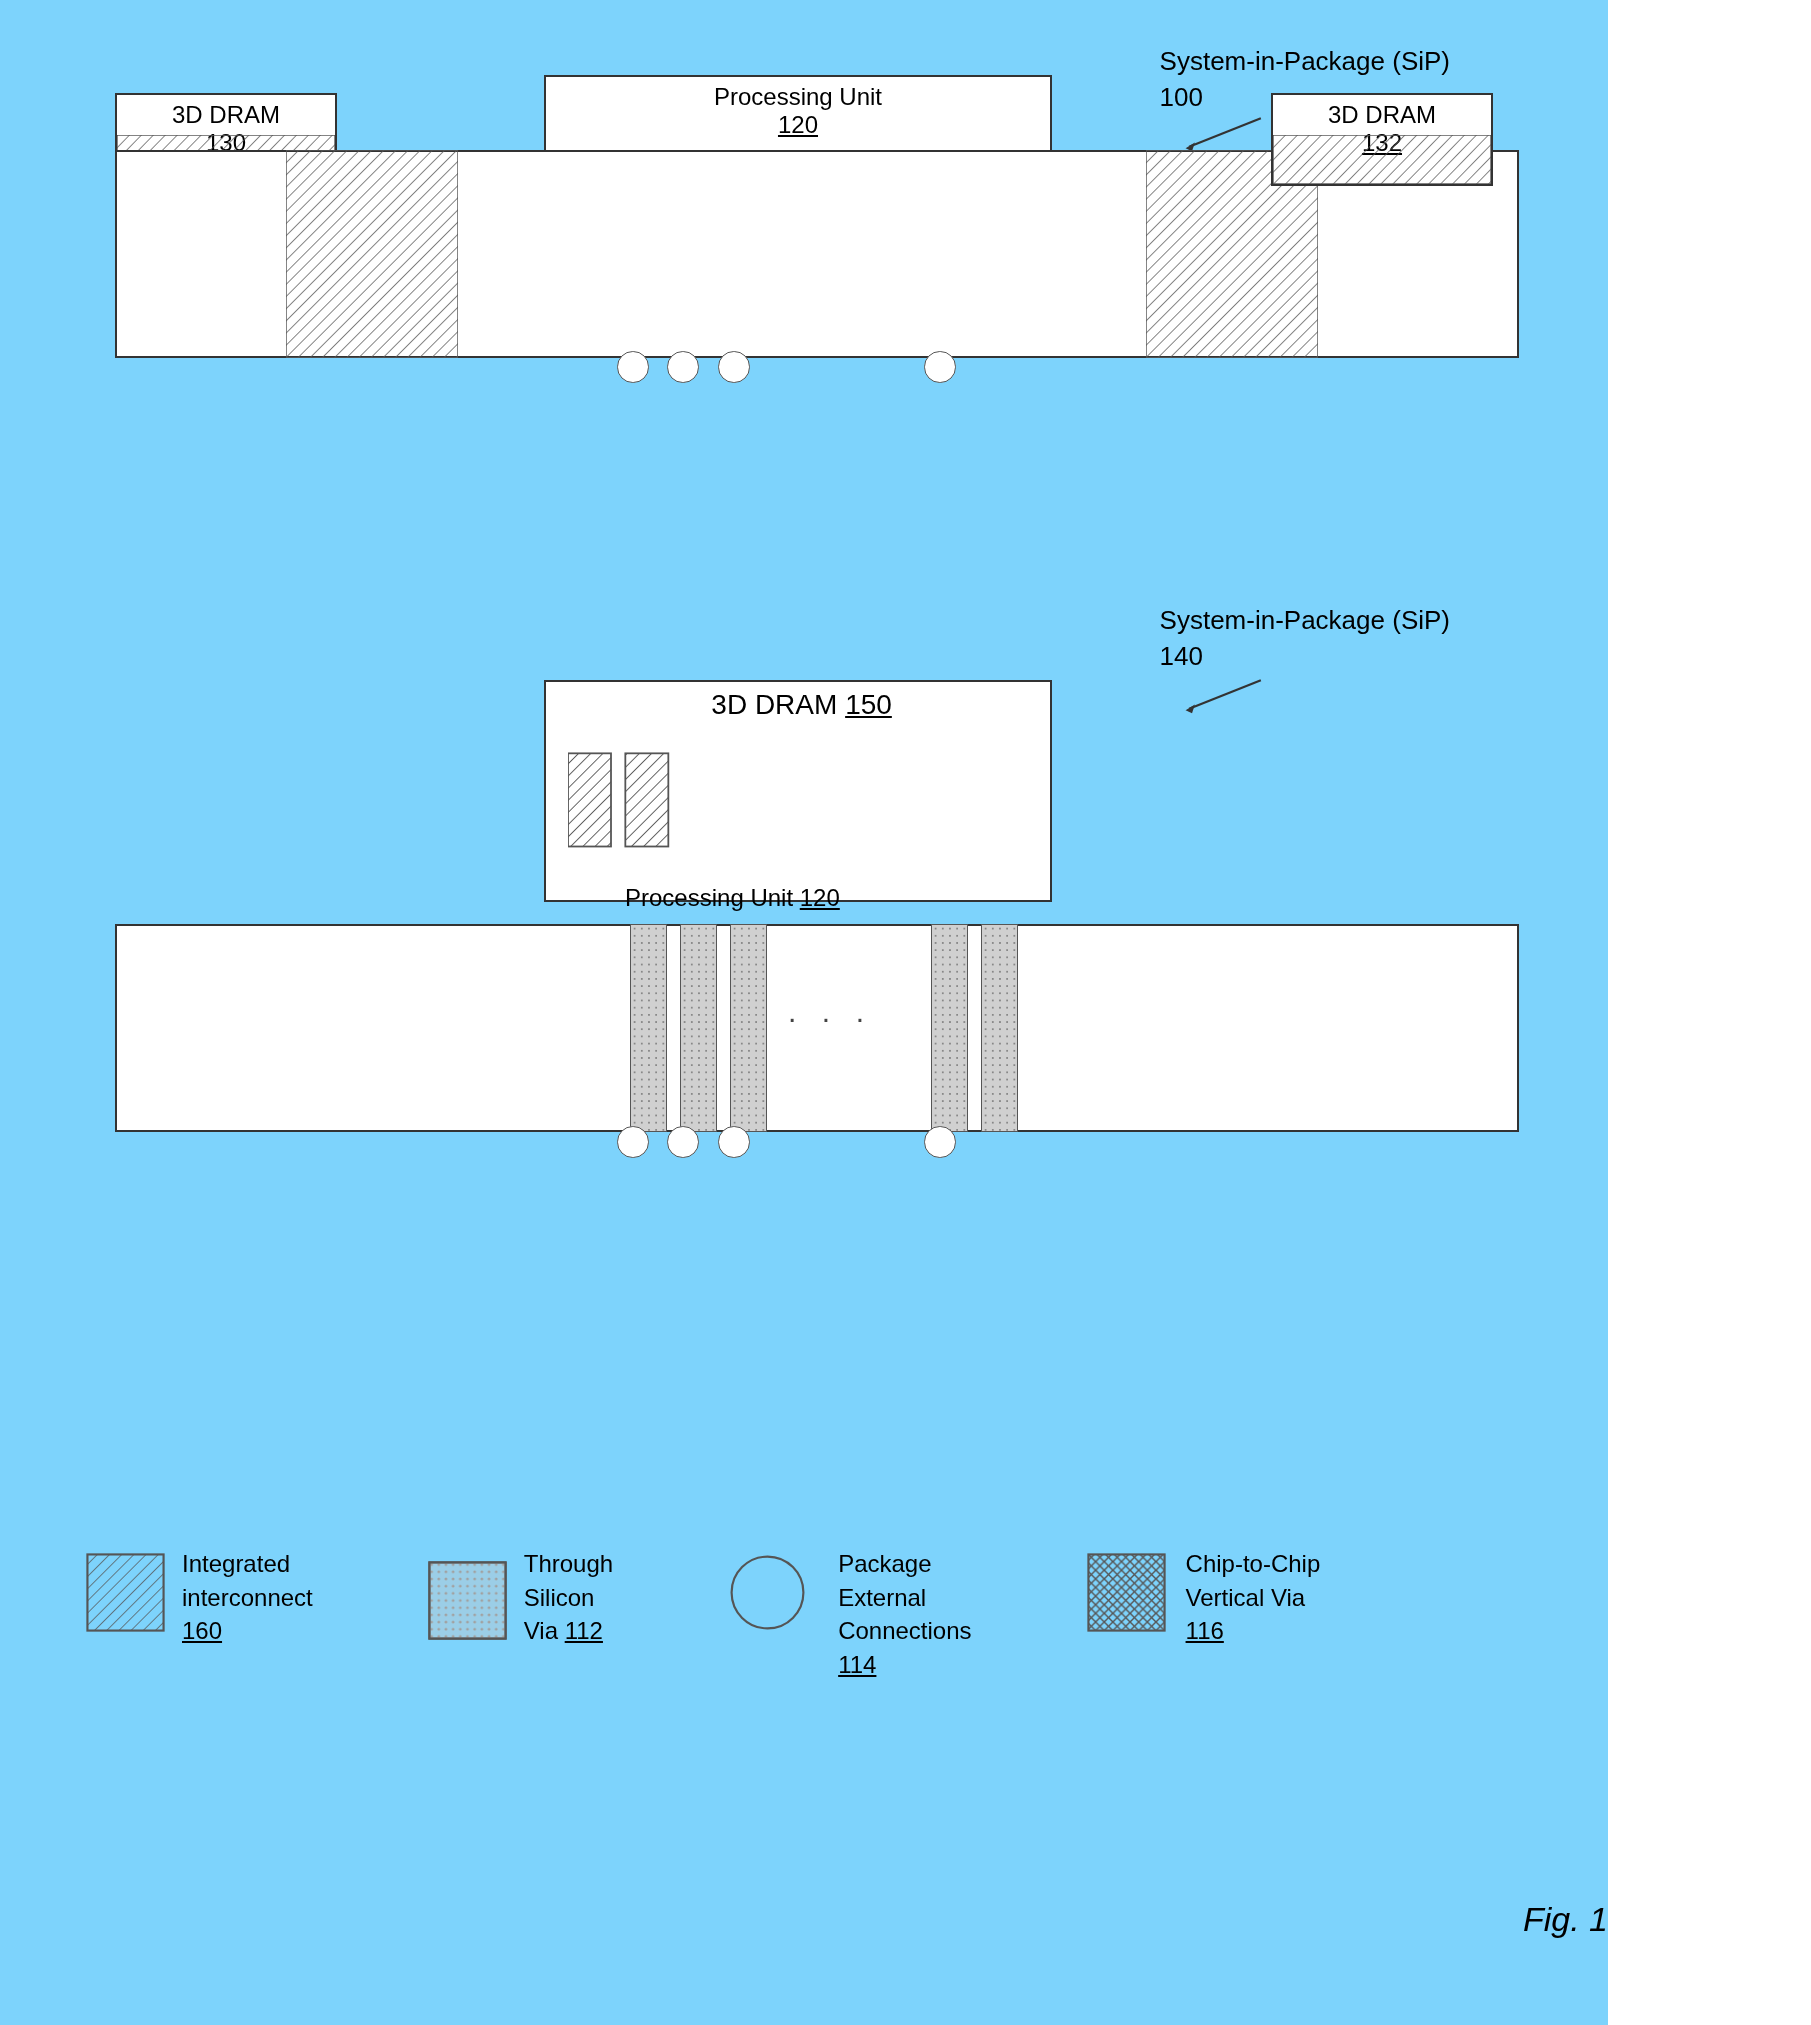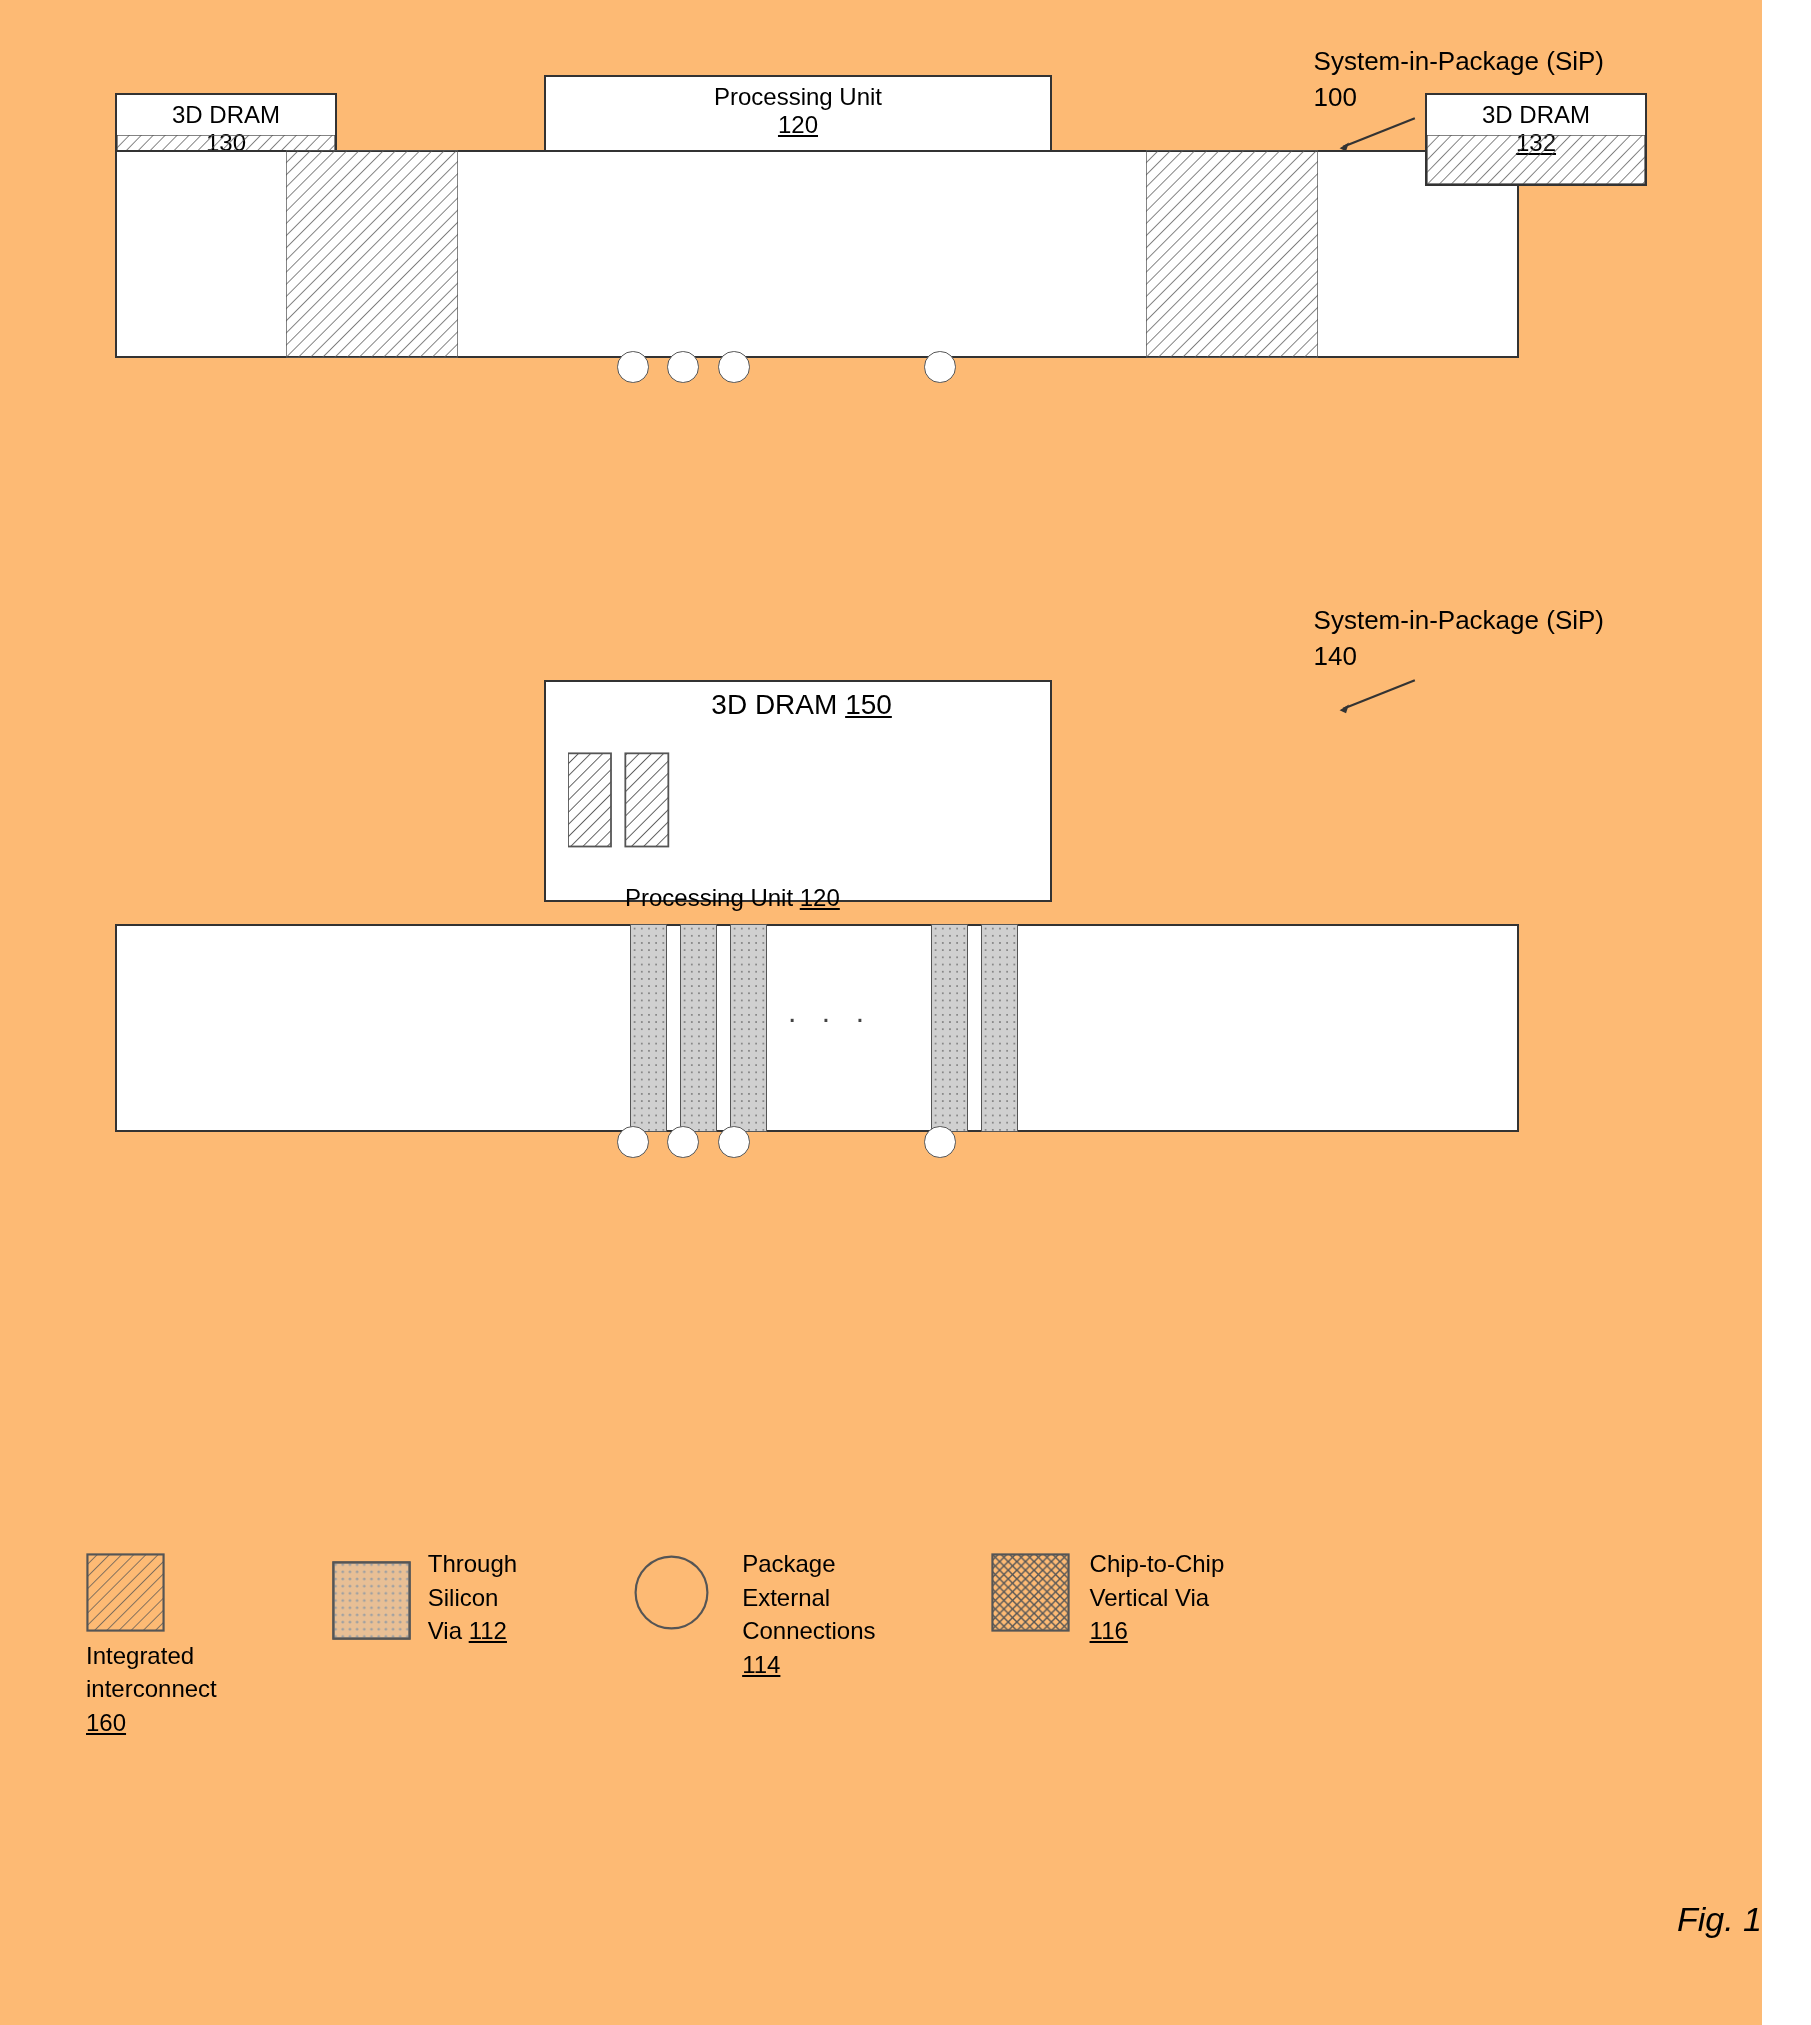--- a/index.html
+++ b/index.html
@@ -6,24 +6,24 @@
     body {
       background: #fff;
       font-family: Arial, sans-serif;
       width: 1812px;
       height: 2025px;
       position: relative;
       overflow: hidden;
     }
 
     .page-container {
-      width: 1762px;
+      width: 1608px;
       height: 2025px;
       position: relative;
-      background: #fdba74;
+      background: #7dd3fc;
     }
 
     
     .sip100-label {
       position: absolute;
       top: 43px;
       right: 158px;
       text-align: left;
       font-size: 26px;
       line-height: 1.4;
@@ -312,21 +312,21 @@
   <div style="position:absolute; top:924px; left:931px; width:37px; height:208px; border:1.4px solid #555; background: radial-gradient(circle, #888 1.1px, transparent 1.1px) 0 0 / 7.2px 7.2px, #d0d0d0;"></div>
   <div style="position:absolute; top:924px; left:981px; width:37px; height:208px; border:1.4px solid #555; background: radial-gradient(circle, #888 1.1px, transparent 1.1px) 0 0 / 7.2px 7.2px, #d0d0d0;"></div>
 
   <div class="solder-ball" style="top:1126px; left:617px;"></div>
   <div class="solder-ball" style="top:1126px; left:667px;"></div>
   <div class="solder-ball" style="top:1126px; left:718px;"></div>
   <div class="solder-ball" style="top:1126px; left:924px;"></div>
 
   <div style="position:absolute; top:1547px; left:86px; display:flex; flex-direction:row; align-items:flex-start; gap:115px;">
 
-    <div style="display:flex;flex-direction:column;align-items:flex-start;gap:7px;">
+    <div style="display:flex;flex-direction:row;align-items:flex-start;gap:17px;">
       <svg width="79" height="79" style="flex-shrink:0;margin-top:5.7px;" viewBox="0 0 110 110">
         <defs>
           <pattern id="legendHatch1" patternUnits="userSpaceOnUse" width="12" height="12" patternTransform="rotate(45)">
             <line x1="0" y1="0" x2="0" y2="12" stroke="#555" stroke-width="2"></line>
           </pattern>
         </defs>
         <rect x="2" y="2" width="106" height="106" fill="url(#legendHatch1)" stroke="#555" stroke-width="3"></rect>
       </svg>
       <div style="font-size:24px;line-height:1.4;">
         <div>Integrated</div>

